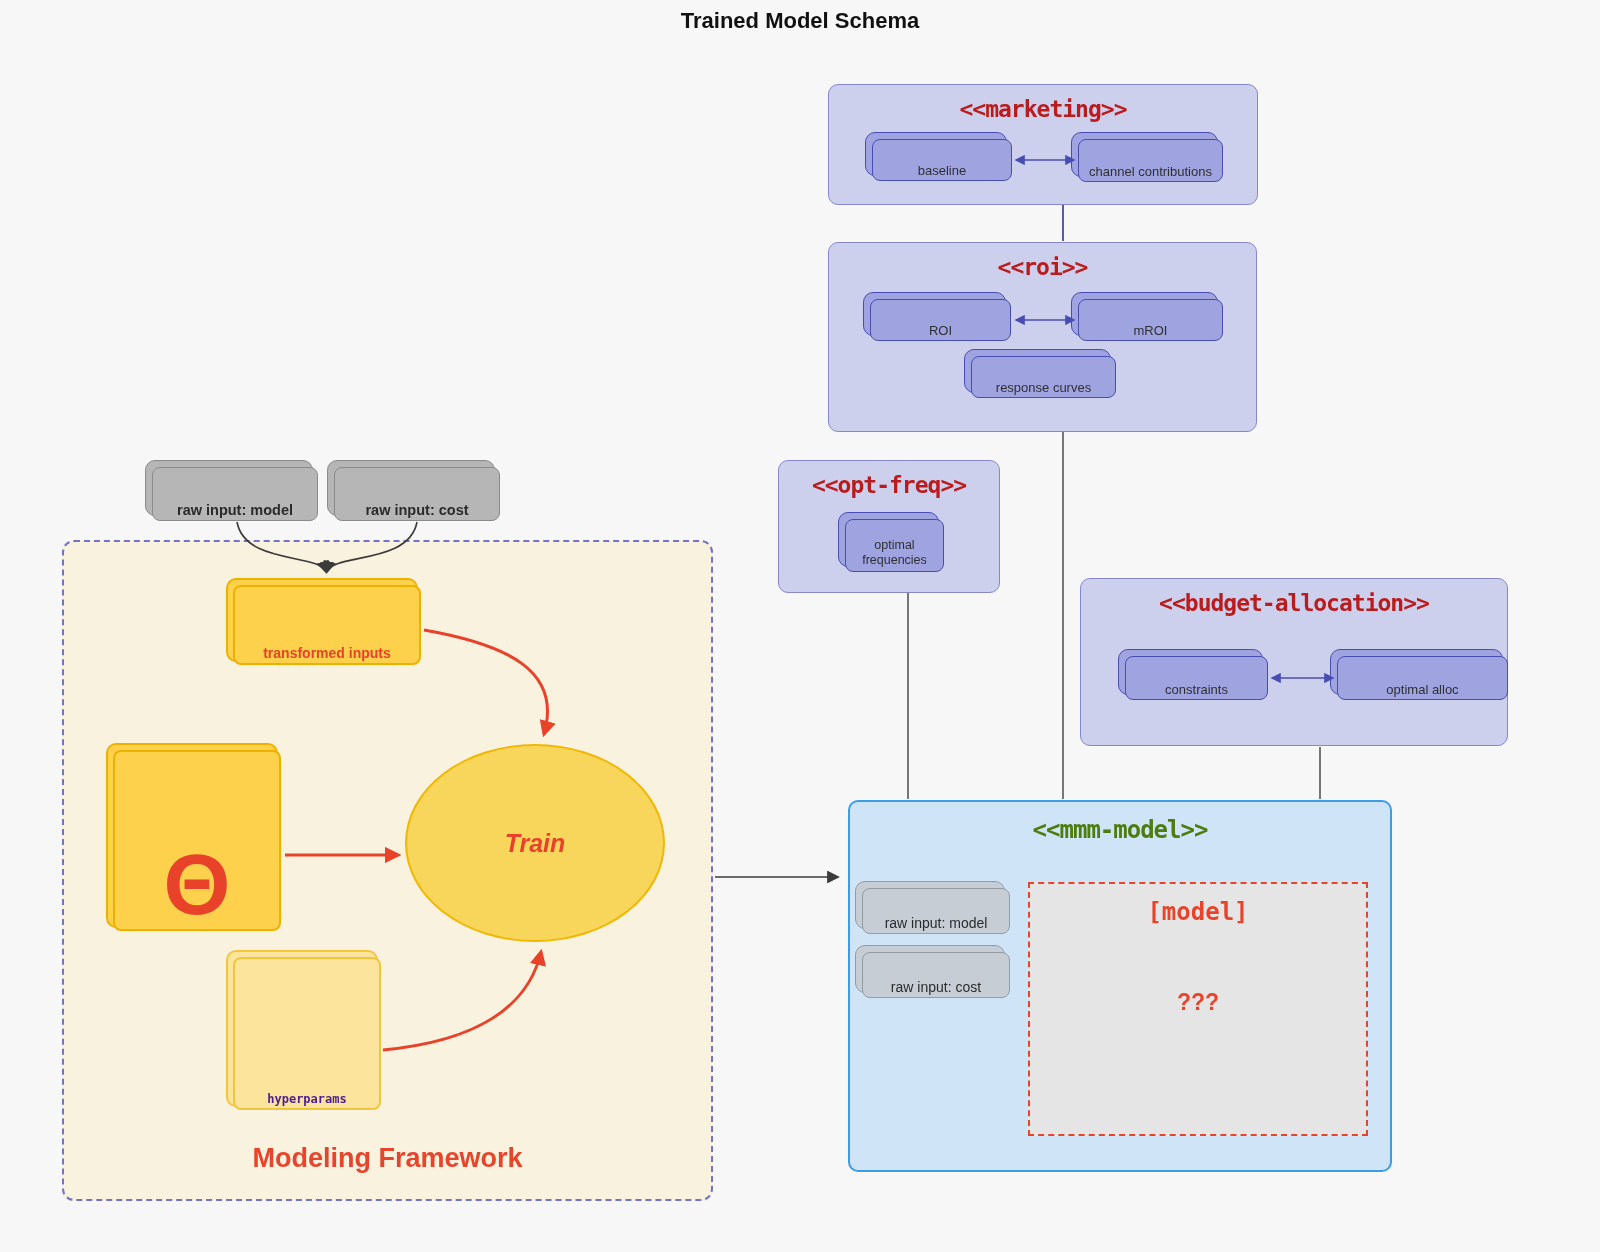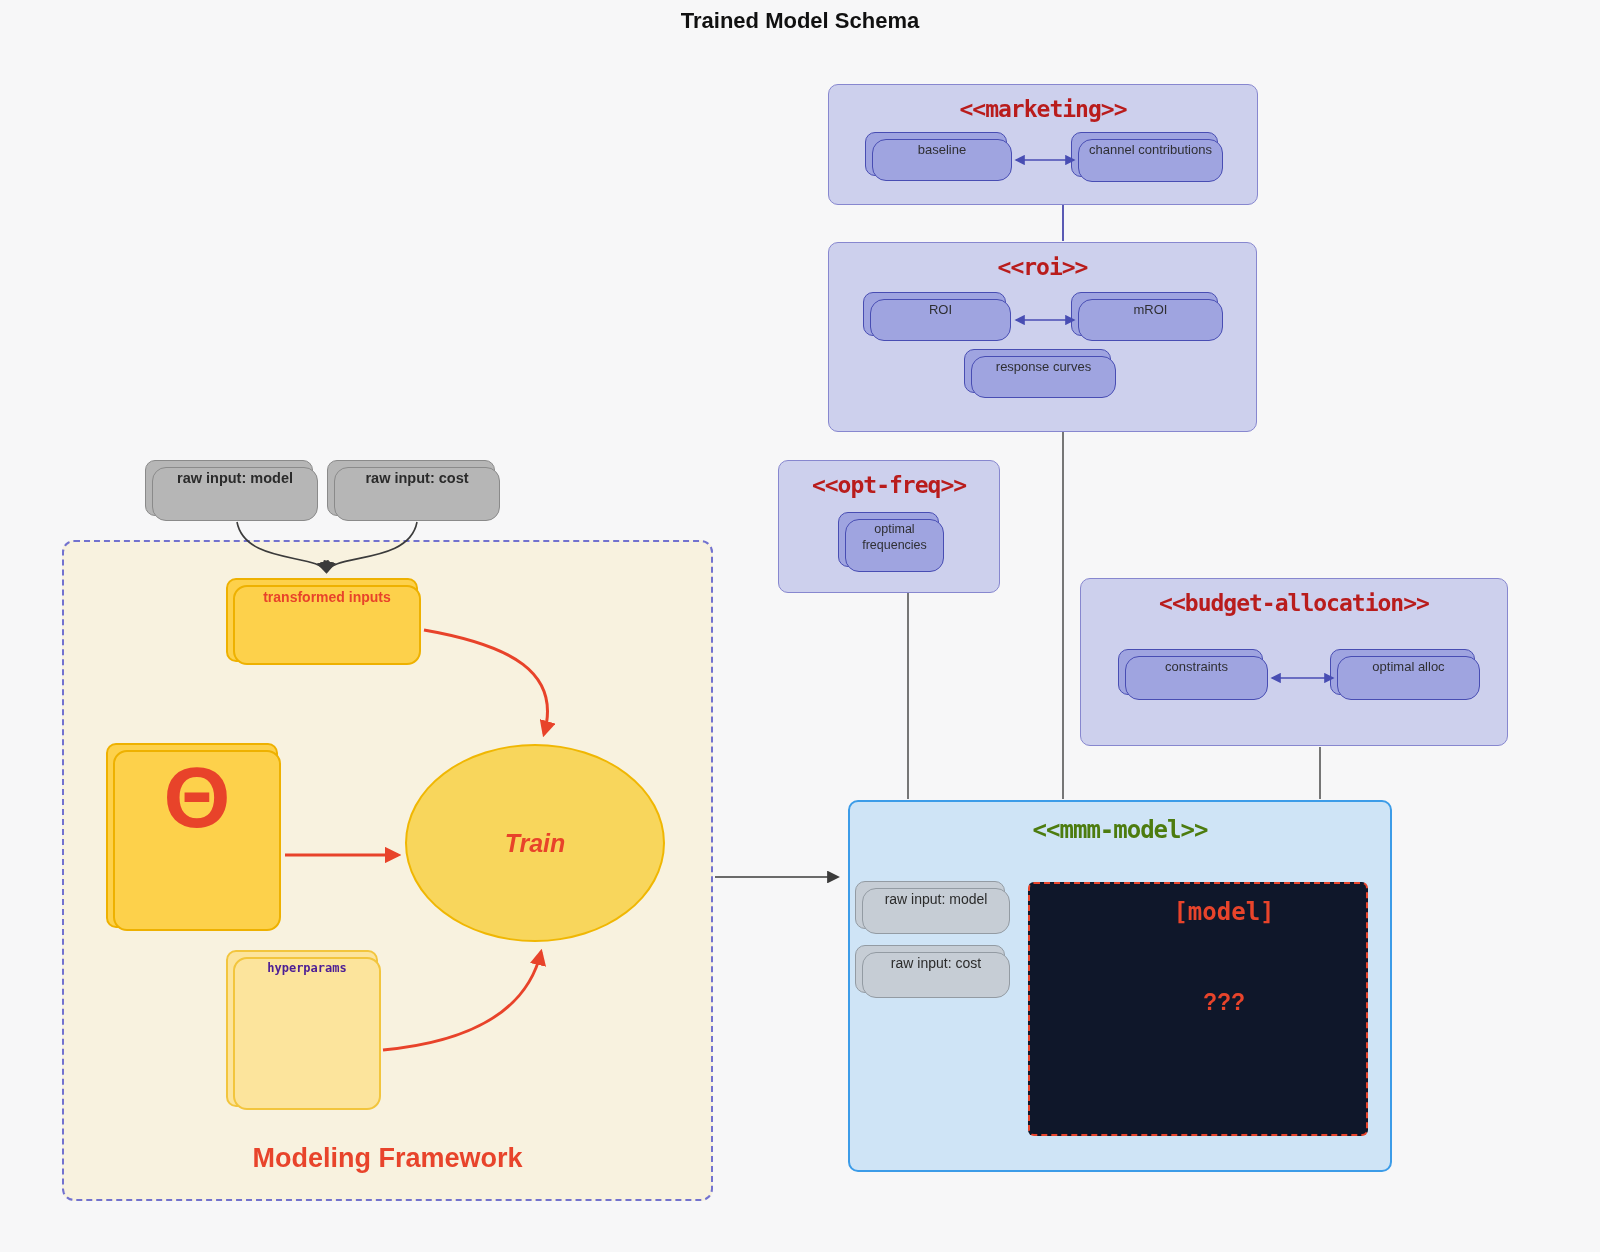--- a/index.html
+++ b/index.html
@@ -34,43 +34,43 @@
   .stack { position:absolute; }
   .stack::before {
     content:""; position:absolute; left:-7px; top:-7px;
     width:100%; height:100%;
     background:var(--fill); border:var(--bw,1.4px) solid var(--stroke);
     border-radius:10px;
   }
   .stack .face {
     position:absolute; inset:0;
     background:var(--fill); border:var(--bw,1.4px) solid var(--stroke);
-    border-radius:14px;
-    display:flex; align-items:flex-start; justify-content:center;
+    border-radius:8px;
+    display:flex; align-items:flex-end; justify-content:center;
     text-align:center; padding:2px 6px;
   }
   .purple { --fill:#9fa4e0; --stroke:#484db3; font-size:13px; color:#2f2f33; }
   .grayA  { --fill:#b6b6b6; --stroke:#8a8a8a; font-size:14.5px; font-weight:bold; color:#2b2b2b; }
   .grayB  { --fill:#c6cdd5; --stroke:#939ba3; font-size:14px; color:#2b2b2b; }
   .yellowA { --fill:#fdd14b; --stroke:#eeb100; --bw:2px; }
   .yellowB { --fill:#fce49c; --stroke:#f2c53d; --bw:2px; }
   .red-bold { color:#e8432a; font-weight:bold; font-size:14px; }
   .theta-glyph { color:#e8432a; font-weight:bold; font-size:86px; line-height:1; }
   .mono-red { font-family:"DejaVu Sans Mono", monospace; font-weight:bold; color:#4c1d95; font-size:12px; }
   
   .ellipse {
     position:absolute; border-radius:50%;
     background:#f8d65c; border:2px solid #f0b703;
     display:flex; align-items:center; justify-content:center;
   }
   .ellipse span { color:#e8432a; font-weight:bold; font-size:25px;font-style:italic; }
   
   .model-box {
-    position:absolute; background:#0f172a;
-    border:2.5px dashed #e8442b; border-radius:6px;padding-left:26px;
+    position:absolute; background:#e5e5e5;
+    border:2.5px dashed #e8442b; border-radius:0;
   }
   .model-label {
     position:absolute; top:14px; width:100%; text-align:center;
     font-family:"DejaVu Sans Mono", monospace; font-weight:bold;
     font-size:24px; color:#e8442b;
   }
   .model-q {
     position:absolute; top:105px; width:100%; text-align:center;
     font-size:23px; font-weight:bold; color:#e8442b;
   }
@@ -127,21 +127,21 @@
   </div>
 
   <div class="container lav" style="left:1080px; top:578px; width:428px; height:168px;">
     <div class="c-title">&lt;&lt;budget-allocation&gt;&gt;</div>
   </div>
   <div class="stack purple" style="left:1125px; top:656px; width:143px; height:44px;">
     <div class="face">
         <span>constraints</span>
       </div>
   </div>
-  <div class="stack purple" style="left:1337px; top:656px; width:143px; height:44px;">
+  <div class="stack purple" style="left:1337px; top:656px; width:171px; height:44px;">
     <div class="face">
         <span>optimal alloc</span>
       </div>
   </div>
 
   <div class="stack grayA" style="left:152px; top:467px; width:166px; height:54px;">
     <div class="face">
         <span>raw input: model</span>
       </div>
   </div>

